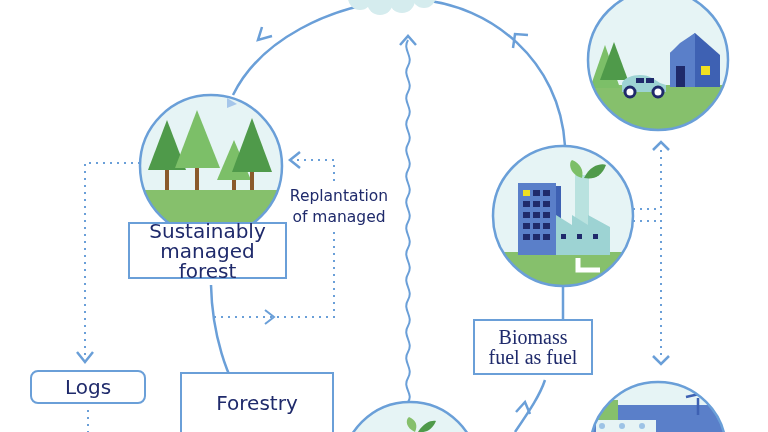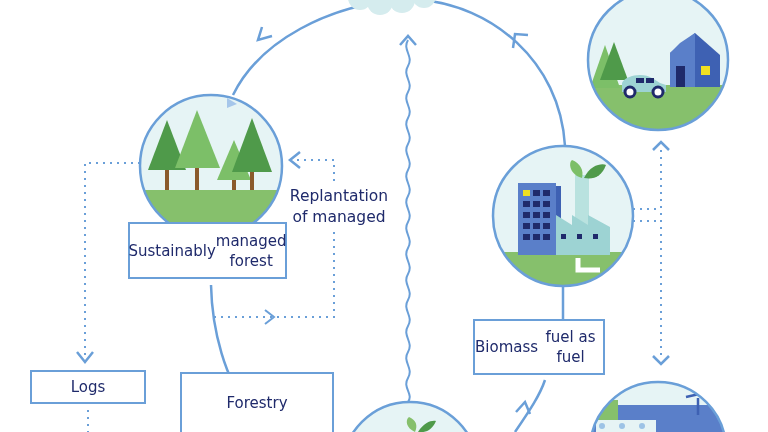--- a/index.html
+++ b/index.html
@@ -1,18 +1,18 @@
 <!DOCTYPE html>
 <html><head>
 <meta charset="utf-8">
 <style>
   html,body{margin:0;padding:0;background:#ffffff;}
   body{width:768px;height:432px;position:relative;overflow:hidden;font-family:"DejaVu Sans","Liberation Sans",sans-serif;}
   #diagram{position:absolute;left:0;top:0;}
-  .label-box{position:absolute;box-sizing:border-box;border:2.5px solid #6a9fd8;background:#ffffff;color:#1f2a6b;font-size:15px;line-height:20px;text-align:center;display:flex;align-items:center;justify-content:center;flex-direction:row;}
+  .label-box{position:absolute;box-sizing:border-box;border:2.5px solid #6a9fd8;background:#ffffff;color:#1f2a6b;font-size:20px;line-height:20px;text-align:center;display:flex;align-items:center;justify-content:center;flex-direction:column;}
   .free-label{position:absolute;color:#1f2a6b;font-size:15.5px;line-height:21px;text-align:center;}
 </style>
 </head>
 <body>
 
 <svg id="diagram" width="768" height="432" viewBox="0 0 768 432">
   <defs>
     <clipPath id="clipForest">
         <circle cx="211" cy="166" r="71"></circle>
       </clipPath>
@@ -175,24 +175,24 @@
 <div class="label-box" style="left:128px;top:222px;width:159px;height:57px;">
   <span>Sustainably</span>
   <span>managed forest</span>
 </div>
 
 <div class="free-label" style="left:278px;top:186px;width:122px;">
   <div>Replantation</div>
   <div>of managed</div>
 </div>
 
-<div class="label-box" style="left:473px;top:319px;width:132px;height:56px;">
+<div class="label-box" style="left:473px;top:319px;width:120px;height:56px;font-family:Liberation Serif, serif;">
   <span>Biomass</span>
   <span>fuel as fuel</span>
 </div>
 
-<div class="label-box" style="left:30px;top:370px;width:116px;height:34px;">
+<div class="label-box" style="left:30px;top:370px;width:116px;height:34px;border-radius:8px;">
   <span>Logs</span>
 </div>
 
 <div class="label-box" style="left:180px;top:372px;width:154px;height:60px;border-bottom:none;">
   <span>Forestry</span>
 </div>
 
 </body></html>

